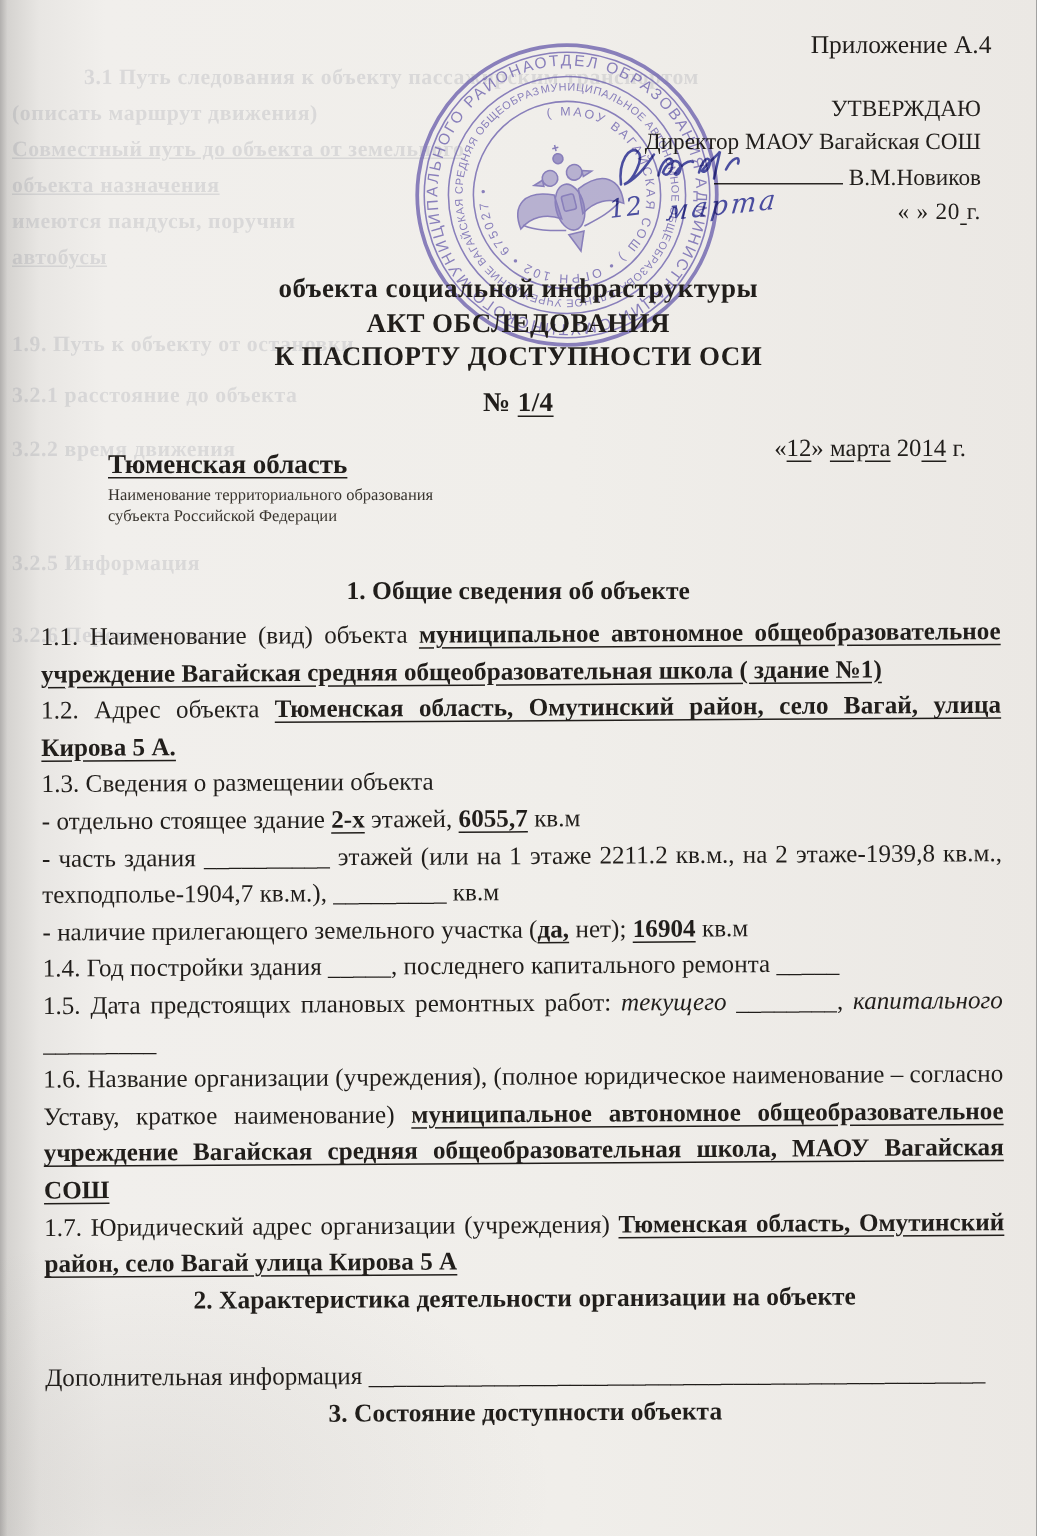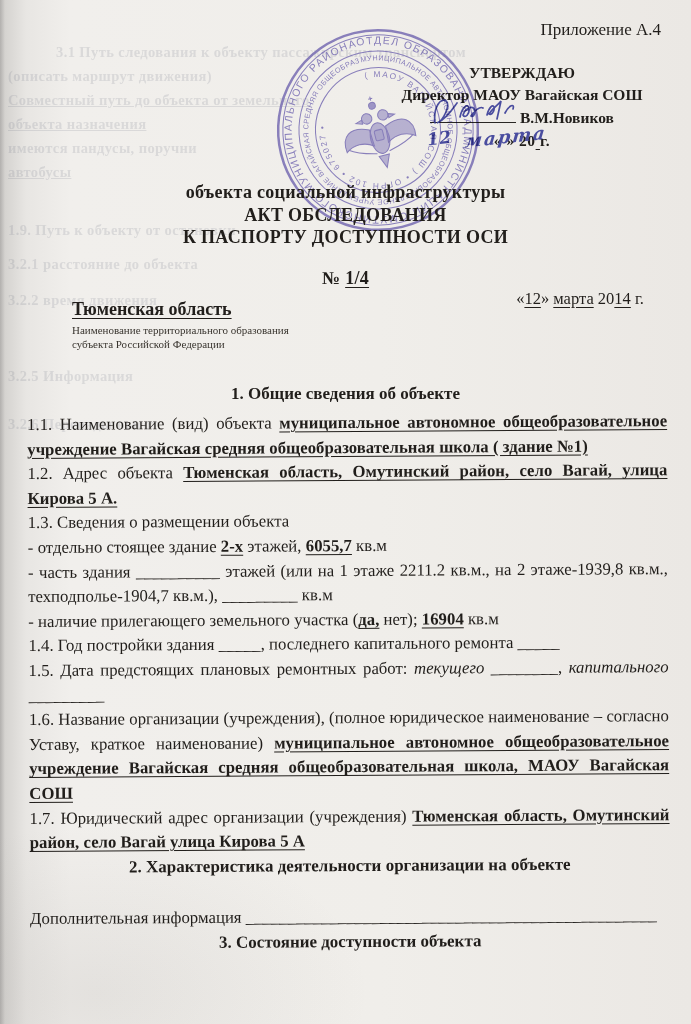--- a/index.html
+++ b/index.html
@@ -12,33 +12,33 @@
     color:#211e1b;
   }
   .layer{position:absolute;inset:0;}
   .content{z-index:2;}
   .bleed-layer{z-index:1;}
   .bleed{position:absolute;font-size:14.5px;font-weight:700;letter-spacing:.4px;color:rgba(85,92,112,.15);white-space:nowrap;}
   .bleed-u{text-decoration:underline;}
 
   .appendix{position:absolute;top:20px;right:30px;font-size:17px;}
 
-  .approval{position:absolute;top:62px;left:369px;width:306px;text-align:center;font-size:15.5px;line-height:22px;font-weight:bold;}
+  .approval{position:absolute;top:62px;left:348px;width:306px;text-align:right;font-size:15.5px;line-height:22px;}
   .sig-row{position:relative;margin-top:1px;}
   .sig-blank{display:inline-block;width:86px;border-bottom:1px solid #2a2724;height:15px;vertical-align:baseline;}
   .signature-svg{position:absolute;left:58px;top:-14px;width:100px;height:36px;}
   .date-row{position:relative;margin-top:1px;letter-spacing:.5px;}
   .hand{position:absolute;font-style:italic;color:#4a4d9f;font-family:"DejaVu Serif",serif;}
   .hand-day{left:58px;top:-3px;font-size:17px;transform:rotate(-7deg);}
   .hand-month{left:96px;top:-4px;font-size:18px;letter-spacing:2px;transform:rotate(-6deg) skewX(-12deg);}
 
   .stamp{position:absolute;left:274px;top:26px;width:208px;height:208px;transform:rotate(-14deg);opacity:.82;mix-blend-mode:multiply;}
 
   .title-block{position:absolute;top:181px;left:0;right:0;text-align:center;font-weight:700;font-size:18px;line-height:22.5px;letter-spacing:.3px;}
-  .title-number{margin-top:18px;font-family:Liberation Serif, serif;}
+  .title-number{margin-top:8px;font-family:Liberation Serif, serif;}
 
   .doc-date{position:absolute;top:289px;right:47px;font-size:16.5px;}
 
   .region{position:absolute;top:299px;left:72px;}
   .region-name{font-weight:700;font-size:18px;text-decoration:underline;text-underline-offset:3px;}
   .region-note{font-size:11px;line-height:13.5px;margin-top:4px;color:#39352f;width:225px;}
 
   .s-heading{text-align:center;font-weight:700;font-size:17px;}
   .s1{position:absolute;top:384px;left:0;right:0;}
 

